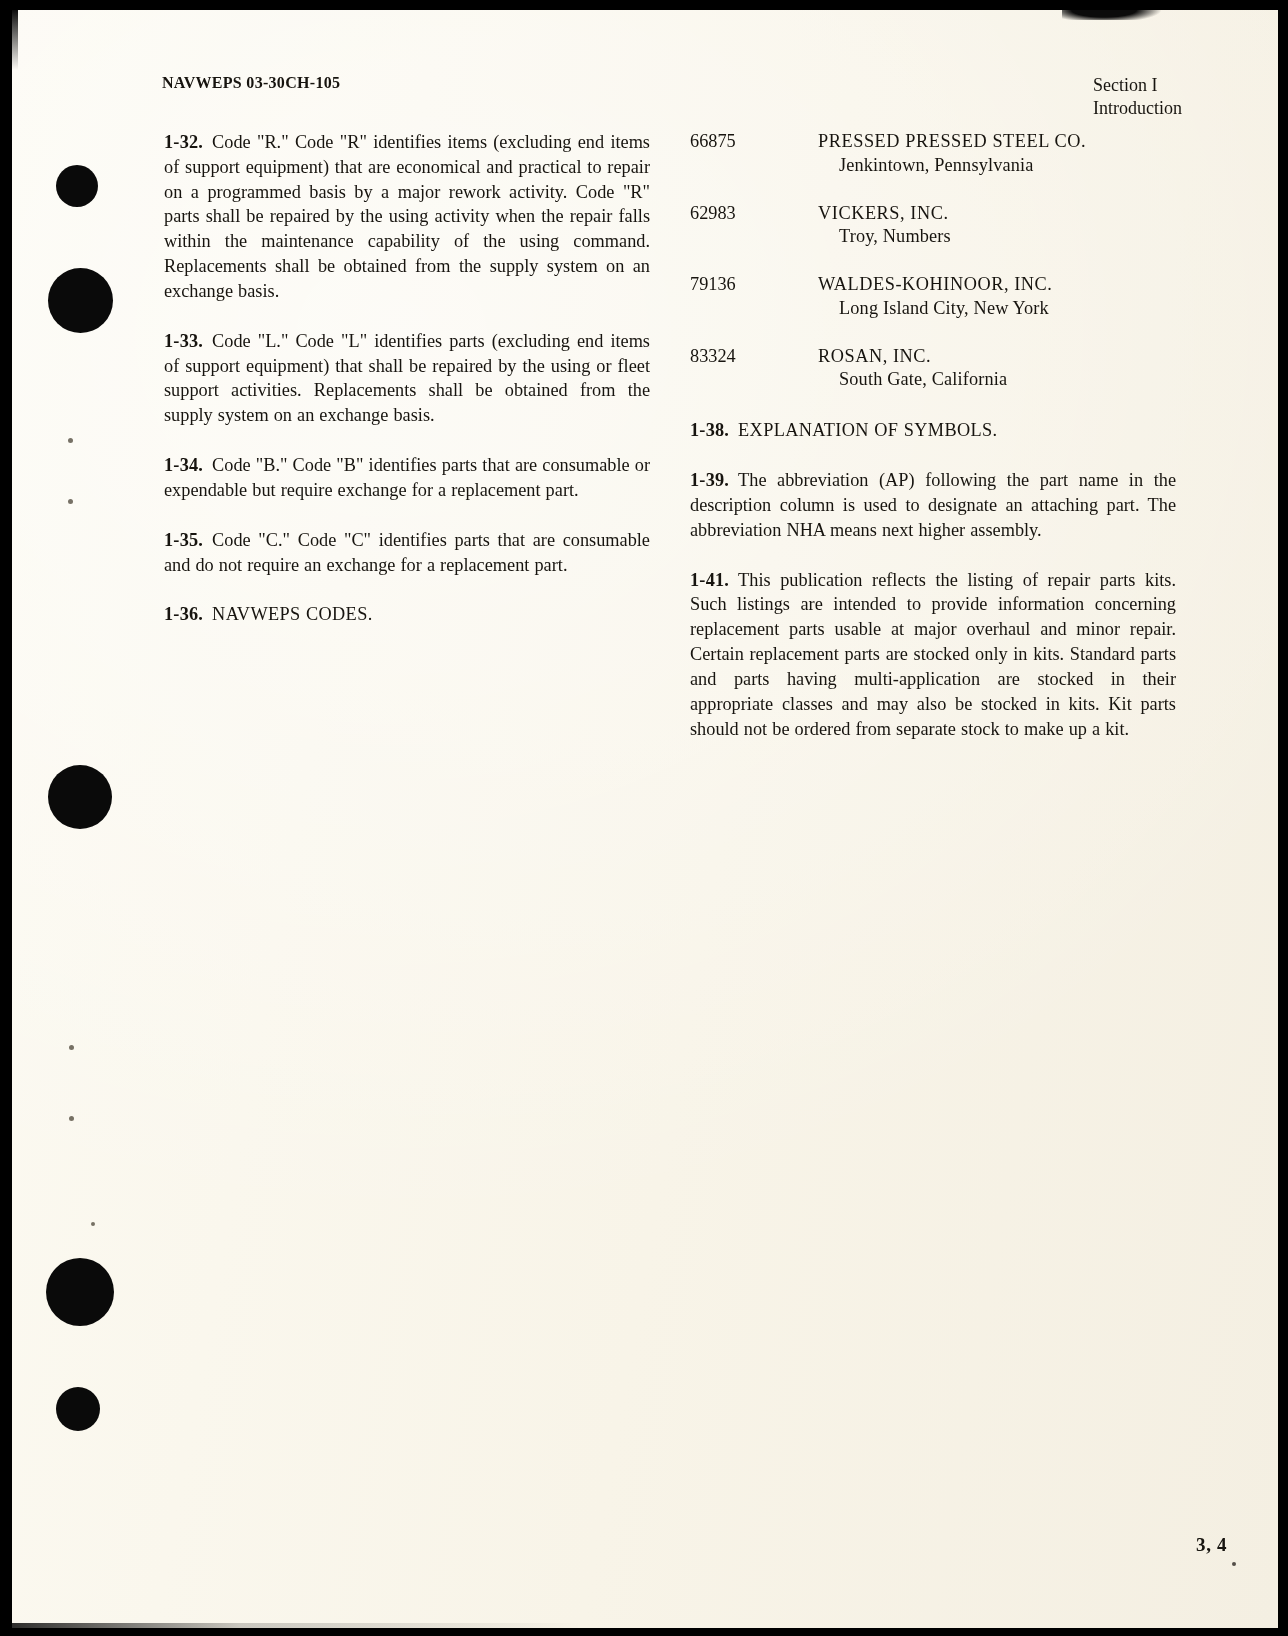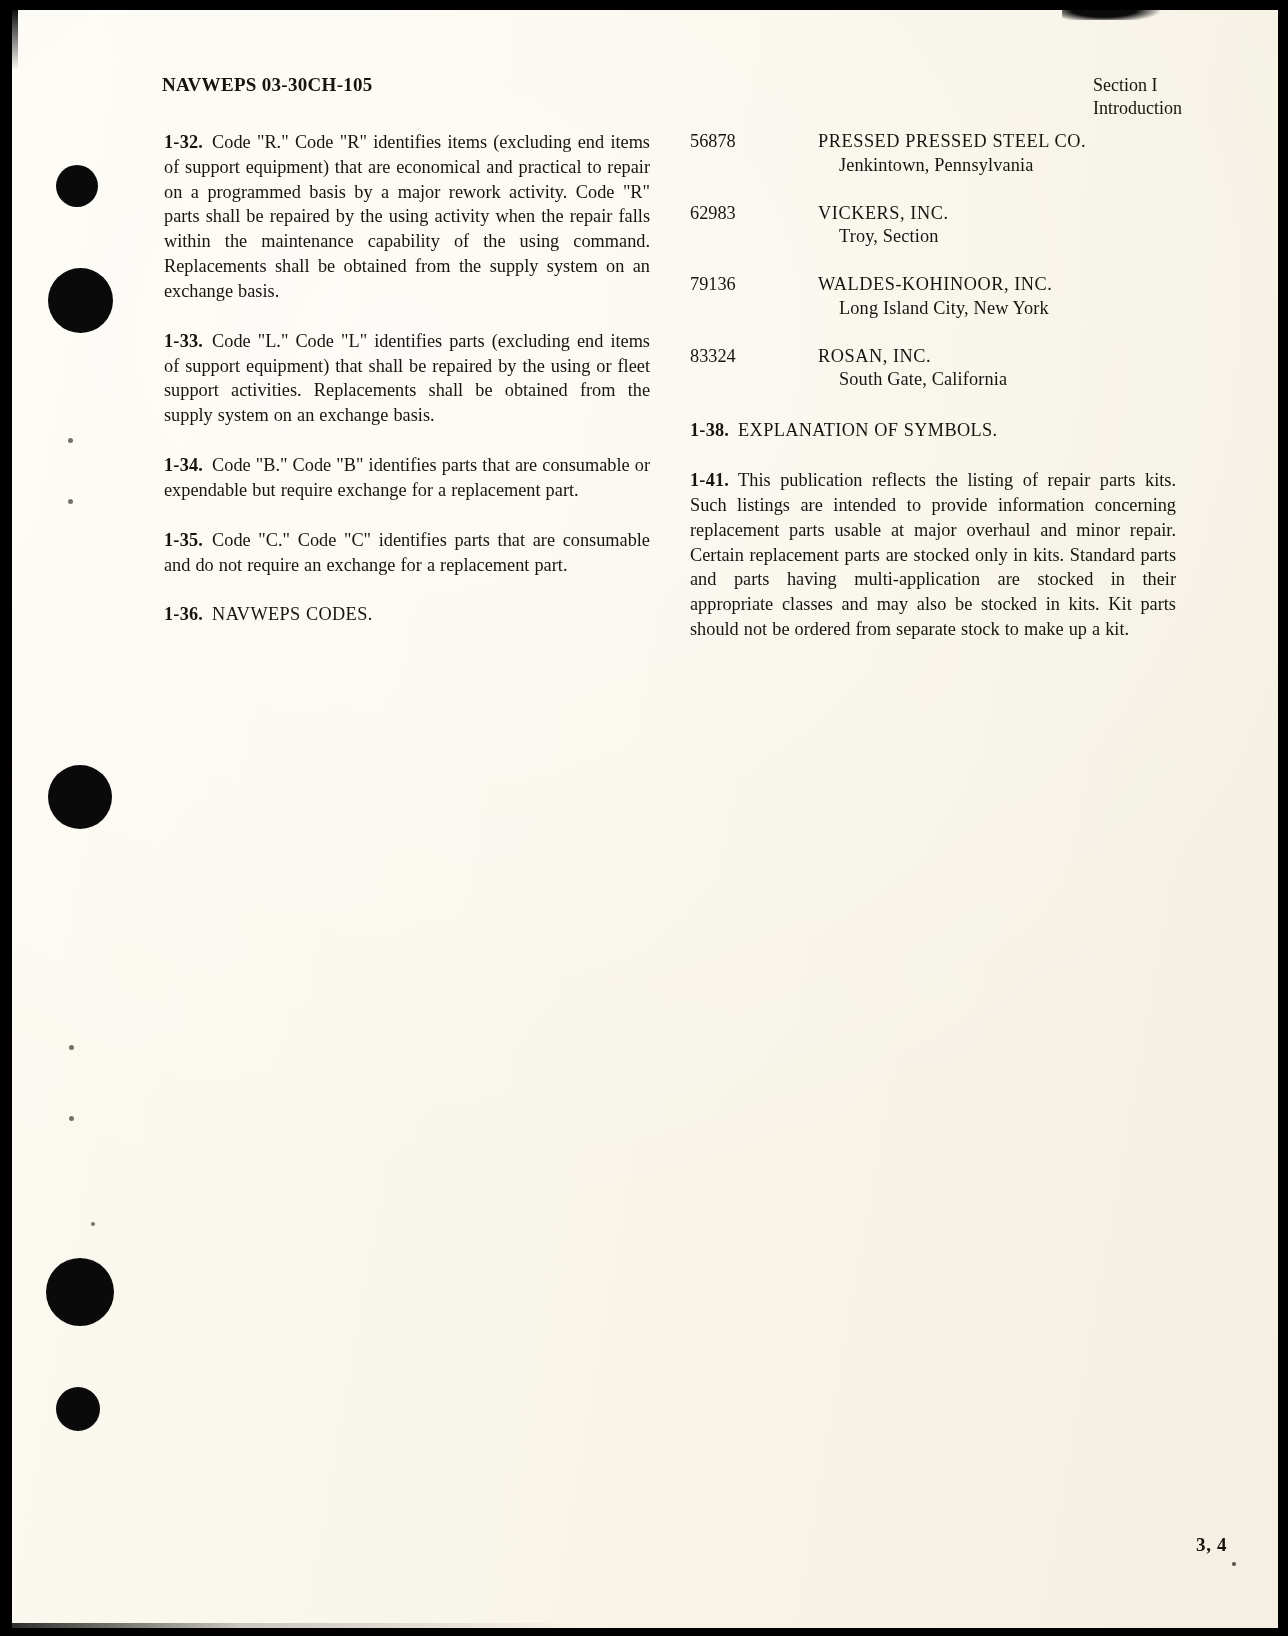--- a/index.html
+++ b/index.html
@@ -82,21 +82,21 @@
   .running-head {
     position: absolute;
     left: 150px;
     top: 64px;
     width: 1020px;
     display: flex;
     justify-content: space-between;
     align-items: flex-start;
   }
   .head-left {
-    font-size: 19px;
+    font-size: 16px;
     letter-spacing: 0.3px;
     font-weight: 700;
     white-space: nowrap;
   }
   .head-right {
     text-align: left;
     font-size: 18px;
     line-height: 1.28;
     white-space: nowrap;
   }
@@ -225,51 +225,52 @@
         <p class="para"><span class="pnum">1-33.</span><span class="pnum-gap"></span><span>Code "L."  Code "L" identifies parts (excluding end items of support equipment) that shall be repaired by the using or fleet support activities.  Replacements shall be obtained from the supply system on an exchange basis.</span></p>
         <p class="para"><span class="pnum">1-34.</span><span class="pnum-gap"></span><span>Code "B."  Code "B" identifies parts that are consumable or expendable but require exchange for a replacement part.</span></p>
         <p class="para"><span class="pnum">1-35.</span><span class="pnum-gap"></span><span>Code "C."  Code "C" identifies parts that are consumable and do not require an exchange for a replacement part.</span></p>
         <p class="para heading-para"><span class="pnum">1-36.</span><span class="pnum-gap"></span><span class="sec-title">NAVWEPS CODES.</span></p>
       </div>
 
     <div class="col col-right" id="right-column">
       <table class="vendor-table">
         <tbody id="vendor-body">
             <tr class="vendor-row">
-              <td class="code-cell">56878</td>
+              <td class="code-cell">66875</td>
               <td>
                 <div class="vendor-name">PRESSED PRESSED STEEL CO.</div>
                 <div class="vendor-city">Jenkintown,  Pennsylvania</div>
               </td>
             </tr>
             <tr class="vendor-row">
               <td class="code-cell">62983</td>
               <td>
                 <div class="vendor-name">VICKERS, INC.</div>
-                <div class="vendor-city">Troy,  Section</div>
+                <div class="vendor-city">Troy,  Numbers</div>
               </td>
             </tr>
             <tr class="vendor-row">
               <td class="code-cell">79136</td>
               <td>
                 <div class="vendor-name">WALDES-KOHINOOR, INC.</div>
                 <div class="vendor-city">Long Island City,  New York</div>
               </td>
             </tr>
             <tr class="vendor-row">
               <td class="code-cell">83324</td>
               <td>
                 <div class="vendor-name">ROSAN, INC.</div>
                 <div class="vendor-city">South Gate,  California</div>
               </td>
             </tr>
           </tbody>
       </table>
       <div id="right-paras">
           <p class="para heading-para"><span class="pnum">1-38.</span><span class="pnum-gap"></span><span class="sec-title">EXPLANATION OF SYMBOLS.</span></p>
+          <p class="para"><span class="pnum">1-39.</span><span class="pnum-gap"></span><span>The abbreviation (AP) following the part name in the description column is used to designate an attaching part.  The abbreviation NHA means next higher assembly.</span></p>
           <p class="para"><span class="pnum">1-41.</span><span class="pnum-gap"></span><span>This publication reflects the listing of repair parts kits.  Such listings are intended to provide information concerning replacement parts usable at major overhaul and minor repair.  Certain replacement parts are stocked only in kits.  Standard parts and parts having multi-application are stocked in their appropriate classes and may also be stocked in kits.  Kit parts should not be ordered from separate stock to make up a kit.</span></p>
         </div>
     </div>
 
     <div class="page-number">3, 4</div>
     <div class="corner-dot"></div>
   </div>
 </div>
 
 </body></html>

